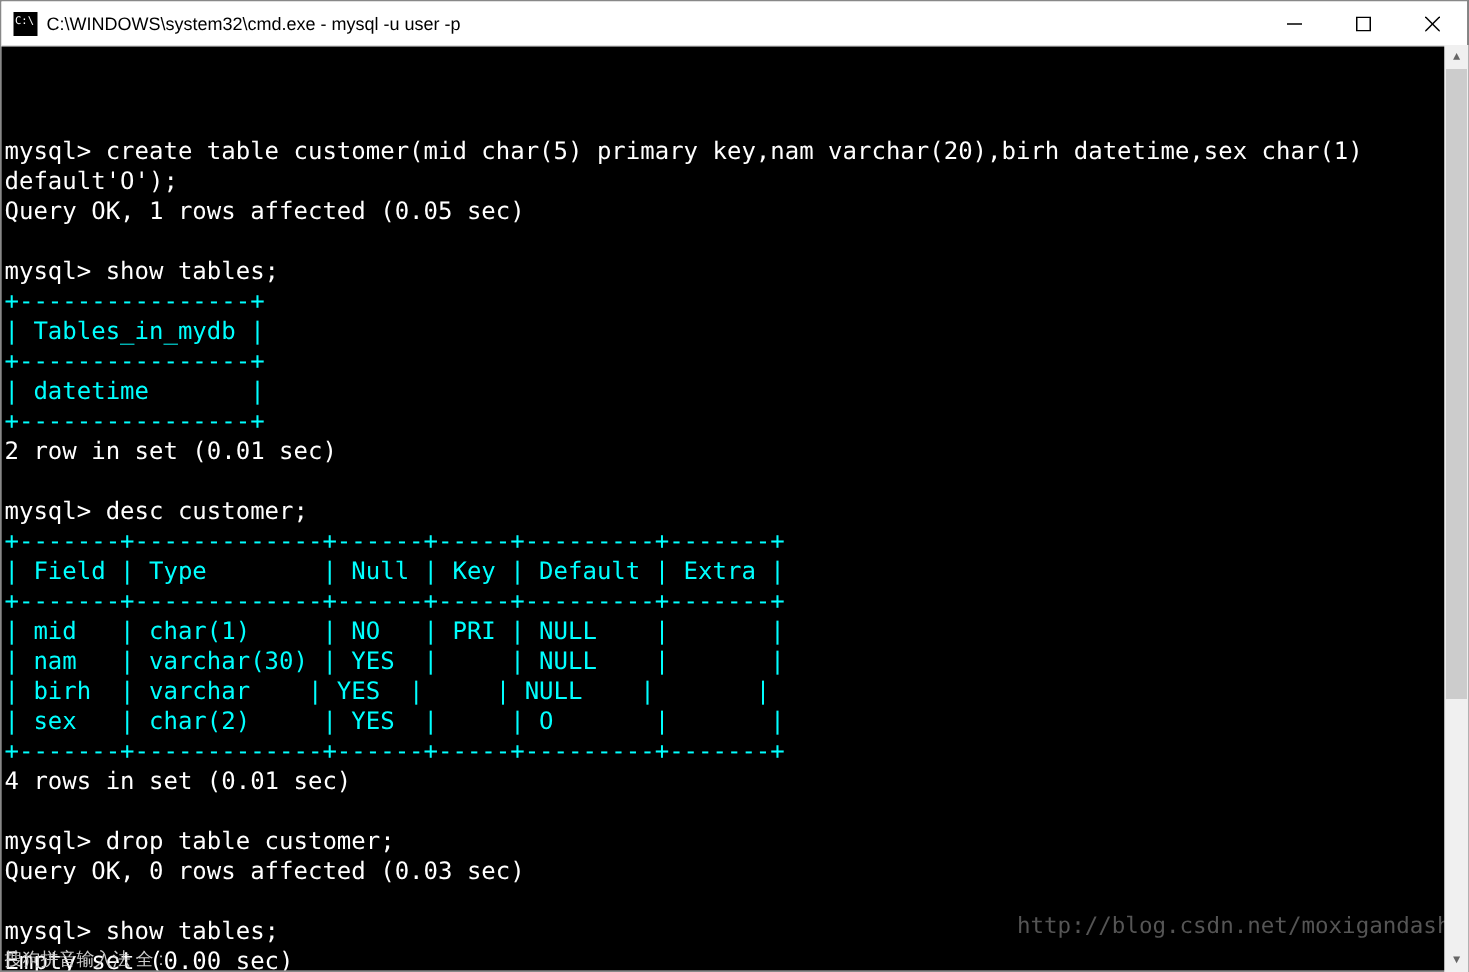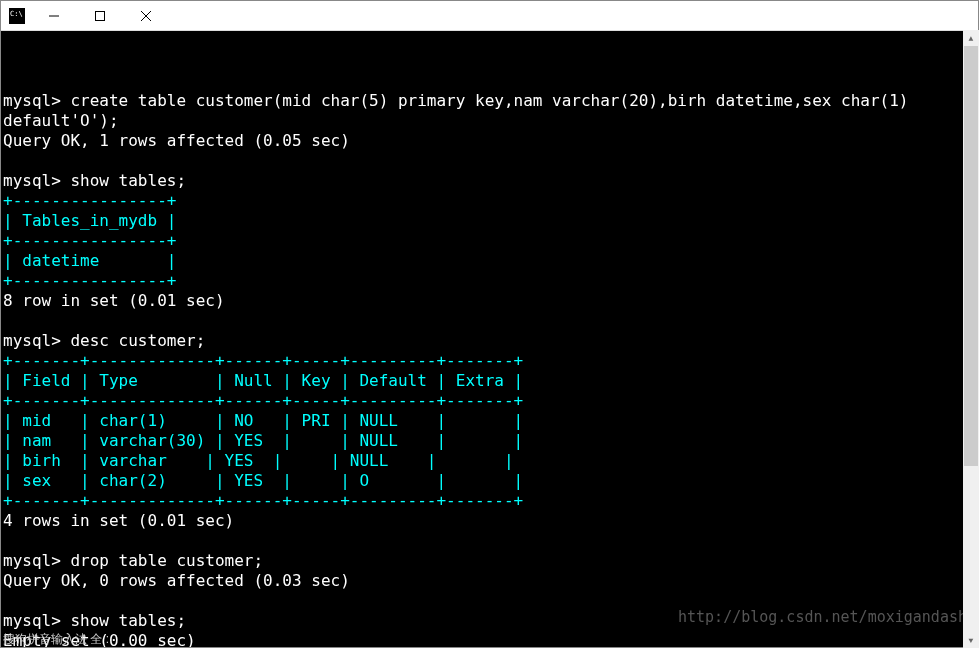--- a/index.html
+++ b/index.html
@@ -130,20 +130,21 @@
       font-family: "Consolas", monospace;
     }
     .cyan { color: #00ffff; }
   </style>
 </head>
 <body>
 
 <div class="window">
   <div class="titlebar">
     <span class="title-icon"></span>
+    <span class="title-text">C:\WINDOWS\system32\cmd.exe - mysql  -u user -p</span>
     <div class="title-controls">
       <div class="ctrl-btn">
         <svg viewBox="0 0 10 10">
             <line x1="0" y1="5" x2="10" y2="5" stroke="#000" stroke-width="1"></line>
           </svg>
       </div>
       <div class="ctrl-btn">
         <svg viewBox="0 0 10 10">
             <rect x="0.5" y="0.5" width="9" height="9" fill="none" stroke="#000" stroke-width="1"></rect>
           </svg>
@@ -161,21 +162,21 @@
 <span>mysql&gt; create table customer(mid char(5) primary key,nam varchar(20),birh datetime,sex char(1)</span>
 <span>default'O');</span>
 <span>Query OK, 1 rows affected (0.05 sec)</span>
 <span></span>
 <span>mysql&gt; show tables;</span>
 <span class="cyan">+----------------+</span>
 <span class="cyan">| Tables_in_mydb |</span>
 <span class="cyan">+----------------+</span>
 <span class="cyan">| datetime       |</span>
 <span class="cyan">+----------------+</span>
-<span>8 row in set (0.01 sec)</span>
+<span>2 row in set (0.01 sec)</span>
 <span></span>
 <span>mysql&gt; desc customer;</span>
 <span class="cyan">+-------+-------------+------+-----+---------+-------+</span>
 <span class="cyan">| Field | Type        | Null | Key | Default | Extra |</span>
 <span class="cyan">+-------+-------------+------+-----+---------+-------+</span>
 <span class="cyan">| mid   | char(1)     | NO   | PRI | NULL    |       |</span>
 <span class="cyan">| nam   | varchar(30) | YES  |     | NULL    |       |</span>
 <span class="cyan">| birh  | varchar    | YES  |     | NULL    |       |</span>
 <span class="cyan">| sex   | char(2)     | YES  |     | O       |       |</span>
 <span class="cyan">+-------+-------------+------+-----+---------+-------+</span>

